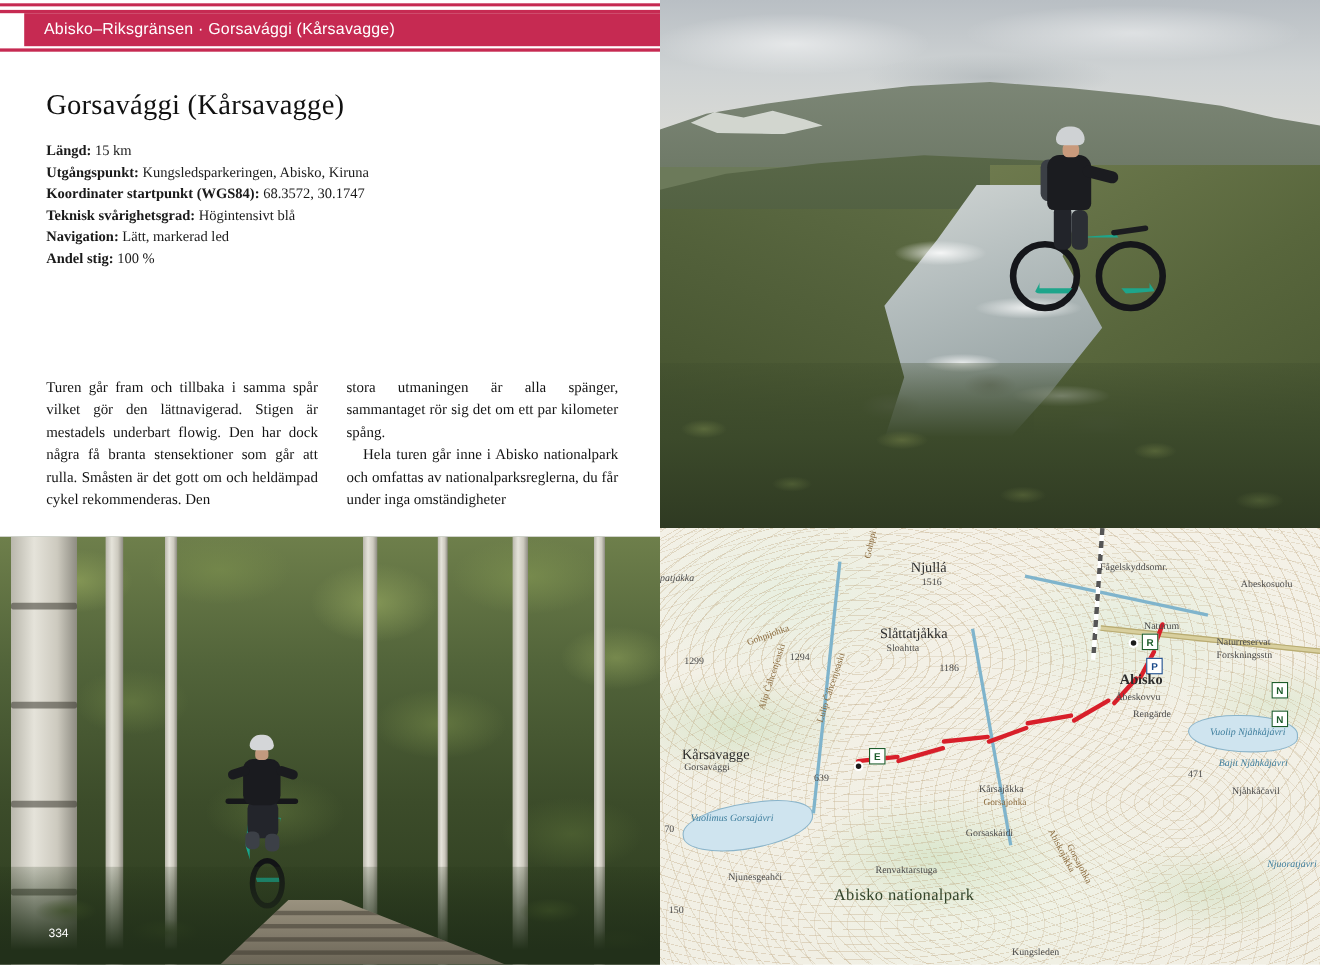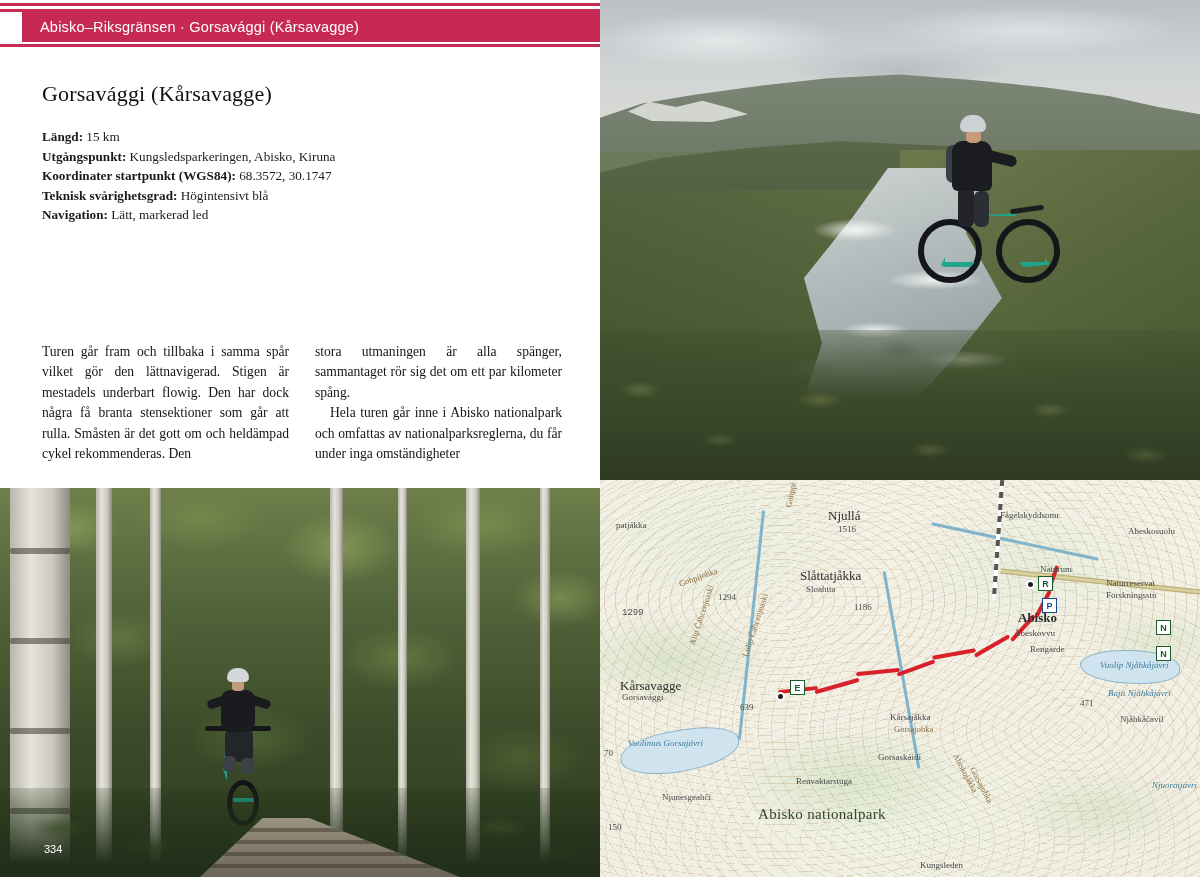--- a/index.html
+++ b/index.html
@@ -47,21 +47,21 @@
   
   .text-col {
     position: absolute;
     left: 0; top: 48px;
     width: 600px; height: 440px;
     background: #ffffff;
   }
   h1.route-title {
     position: absolute;
     left: 42px; top: 33px;
-    font-size: 22px;
+    font-size: 26px;
     font-weight: normal;
     color: #111;
     letter-spacing: .2px;
   }
   .facts {
     position: absolute;
     left: 42px; top: 79px;
     width: 520px;
     font-size: 13.2px;
     line-height: 19.6px;
@@ -418,20 +418,24 @@
         <span>68.3572, 30.1747</span>
       </div>
       <div class="row">
         <span class="lbl">Teknisk svårighetsgrad:</span>
         <span>Högintensivt blå</span>
       </div>
       <div class="row">
         <span class="lbl">Navigation:</span>
         <span>Lätt, markerad led</span>
       </div>
+      <div class="row">
+        <span class="lbl">Andel stig:</span>
+        <span>100 %</span>
+      </div>
     </div>
 
 
     <div class="cols">
       <div class="col">
         <p>Turen går fram och tillbaka i samma spår vilket gör den lättnavigerad. Stigen är mestadels underbart flowig. Den har dock några få branta stensektioner som går att rulla. Småsten är det gott om och heldämpad cykel rekommenderas. Den</p>
       </div>
       <div class="col">
         <p>stora utmaningen är alla spänger, sammantaget rör sig det om ett par kilometer spång.</p>
         <p class="indent">Hela turen går inne i Abisko nationalpark och omfattas av nationalparksreglerna, du får under inga omständigheter</p>
@@ -538,50 +542,50 @@
     <div class="map-icon" style="left:438px; top:96px;">R</div>
     <div class="map-icon park-p" style="left:442px; top:118px;">P</div>
     <div class="map-icon" style="left:556px; top:140px;">N</div>
     <div class="map-icon" style="left:556px; top:166px;">N</div>
     <div class="map-icon" style="left:190px; top:200px;">E</div>
 
     <div class="map-label big" style="left:228px; top:28px;">Njullá</div>
     <div class="map-label sm" style="left:238px; top:44px;">1516</div>
     <div class="map-label sm" style="left:400px; top:30px;">Fågelskyddsomr.</div>
     <div class="map-label sm" style="left:528px; top:46px;">Abeskosuolu</div>
-    <div class="map-label sm" style="left:16px;   top:40px;">patjákka</div>
+    <div class="map-label sm" style="left:0px;   top:40px;font-style:italic;">patjákka</div>
     <div class="map-label brown" style="left:178px; top:10px; transform:rotate(-78deg);">Gohppi</div>
     <div class="map-label brown" style="left:78px;  top:92px; transform:rotate(-20deg);">Gohpijohka</div>
     <div class="map-label big" style="left:200px; top:88px;">Slåttatjåkka</div>
     <div class="map-label sm" style="left:206px; top:104px;">Sloahtta</div>
     <div class="map-label sm" style="left:440px; top:84px;">Naturum</div>
     <div class="map-label sm" style="left:506px; top:98px;">Naturreservat</div>
     <div class="map-label sm" style="left:506px; top:110px;">Forskningsstn</div>
     <div class="map-label big" style="left:418px; top:130px;font-weight:bold;">Abisko</div>
     <div class="map-label sm" style="left:414px; top:148px;">Åbeskovvu</div>
     <div class="map-label sm" style="left:430px; top:164px;">Rengärde</div>
     <div class="map-label sm" style="left:254px; top:122px;">1186</div>
-    <div class="map-label sm" style="left:22px;  top:128px;font-family:Liberation Mono, monospace;">1299</div>
+    <div class="map-label sm" style="left:22px;  top:116px;">1299</div>
     <div class="map-label sm" style="left:118px; top:112px;">1294</div>
     <div class="map-label brown" style="left:70px; top:130px; transform:rotate(-72deg);">Alip Čáhcenjeaski</div>
     <div class="map-label brown" style="left:122px; top:140px; transform:rotate(-72deg);">Lulip Čáhcenjeaski</div>
     <div class="map-label big" style="left:20px;  top:198px;">Kårsavagge</div>
     <div class="map-label sm" style="left:22px;  top:212px;">Gorsavággi</div>
     <div class="map-label sm" style="left:140px; top:222px;">639</div>
     <div class="map-label sm" style="left:290px; top:232px;">Kårsajåkka</div>
     <div class="map-label brown" style="left:294px; top:244px;">Gorsajohka</div>
     <div class="map-label sm blue" style="left:28px; top:258px;">Vuolimus Gorsajávri</div>
     <div class="map-label sm blue" style="left:500px; top:180px;">Vuolip Njåhkåjávri</div>
     <div class="map-label sm blue" style="left:508px; top:208px;">Bajit Njåhkåjávri</div>
     <div class="map-label sm" style="left:520px; top:234px;">Njåhkåčavil</div>
     <div class="map-label sm" style="left:480px; top:218px;">471</div>
     <div class="map-label sm" style="left:4px;   top:268px;">70</div>
     <div class="map-label sm" style="left:278px; top:272px;">Gorsaskáidi</div>
     <div class="map-label sm" style="left:62px;  top:312px;text-align:center;">Njunesgeahči</div>
-    <div class="map-label sm" style="left:196px; top:296px;">Renvaktarstuga</div>
+    <div class="map-label sm" style="left:196px; top:306px;">Renvaktarstuga</div>
     <div class="map-label brown" style="left:344px; top:288px; transform:rotate(62deg);">Abiskojåkka</div>
     <div class="map-label brown" style="left:362px; top:300px; transform:rotate(62deg);">Gorsajohka</div>
     <div class="map-label sm" style="left:8px;   top:342px;">150</div>
     <div class="map-label sm" style="left:320px; top:380px;">Kungsleden</div>
     <div class="map-label sm blue" style="left:552px; top:300px;">Njuoratjávri</div>
 
     <div class="map-label park" style="left:158px; top:326px;">Abisko nationalpark</div>
   </div>
 
   <div class="page-num">334</div>

